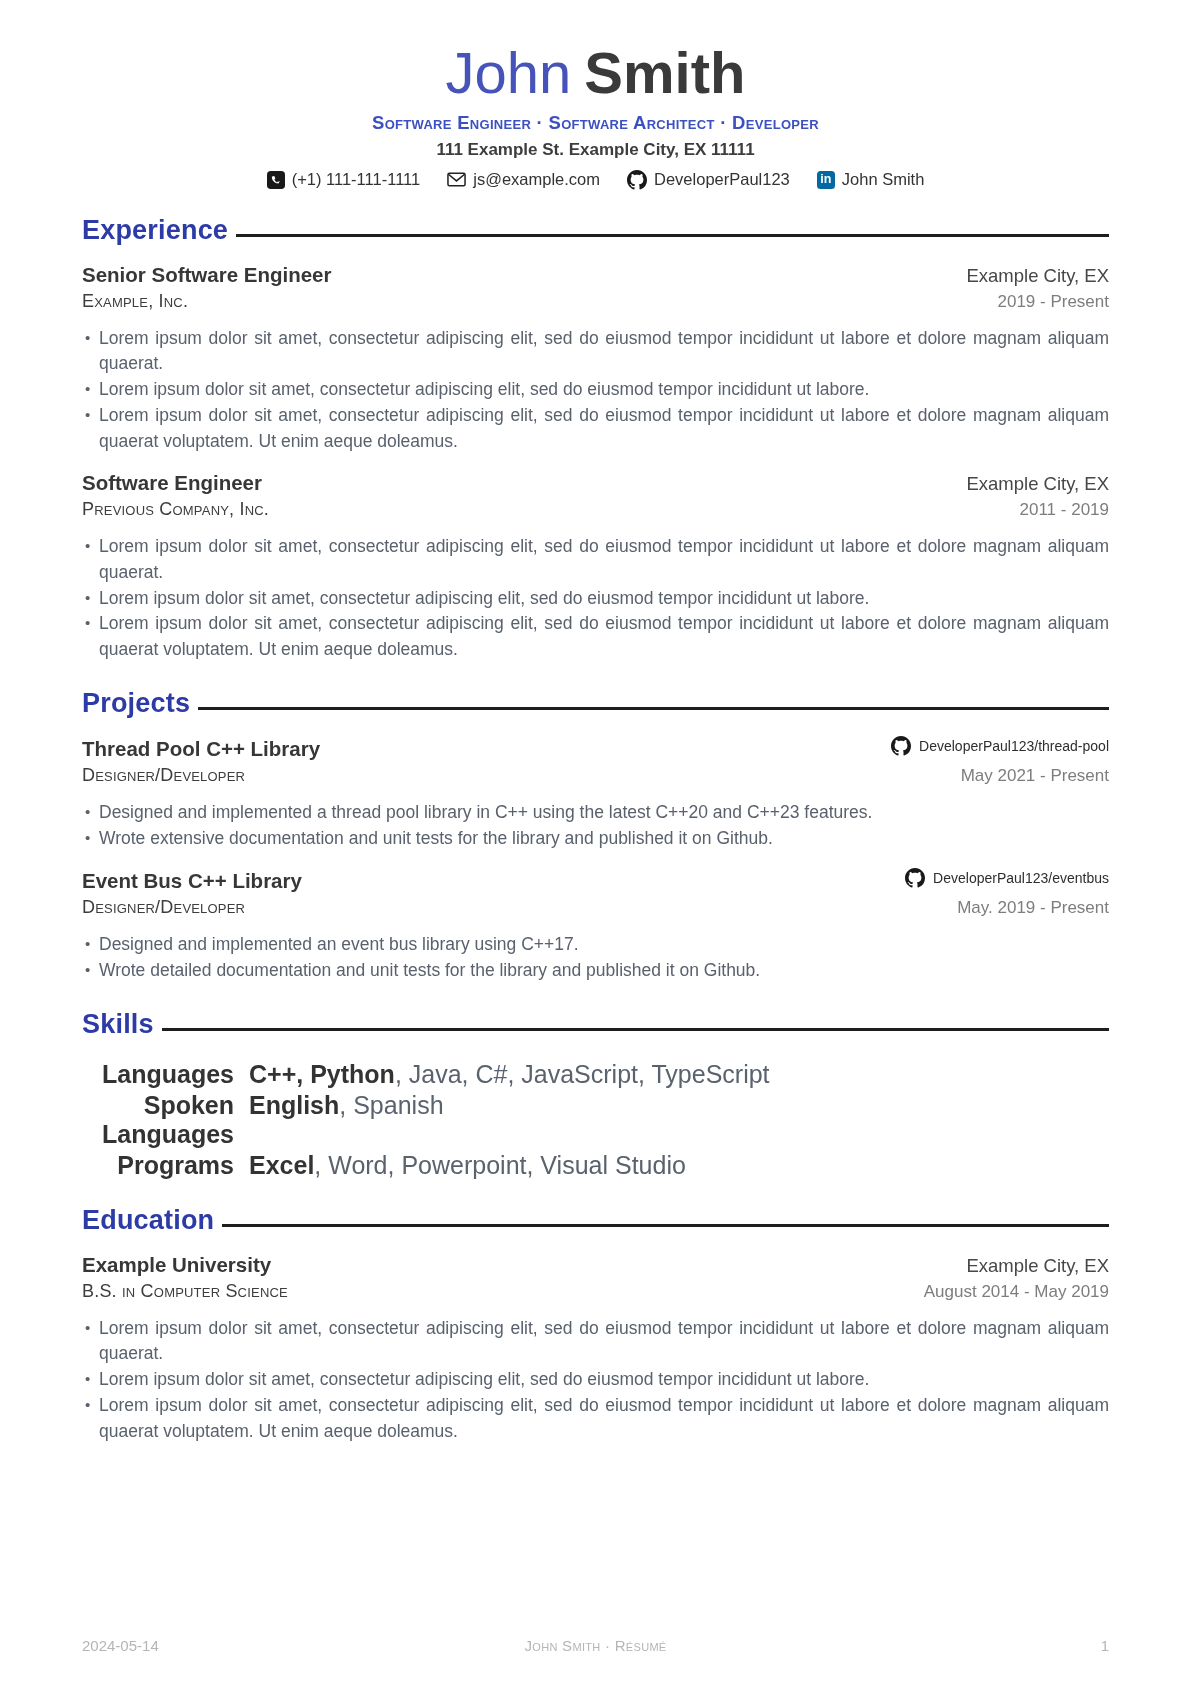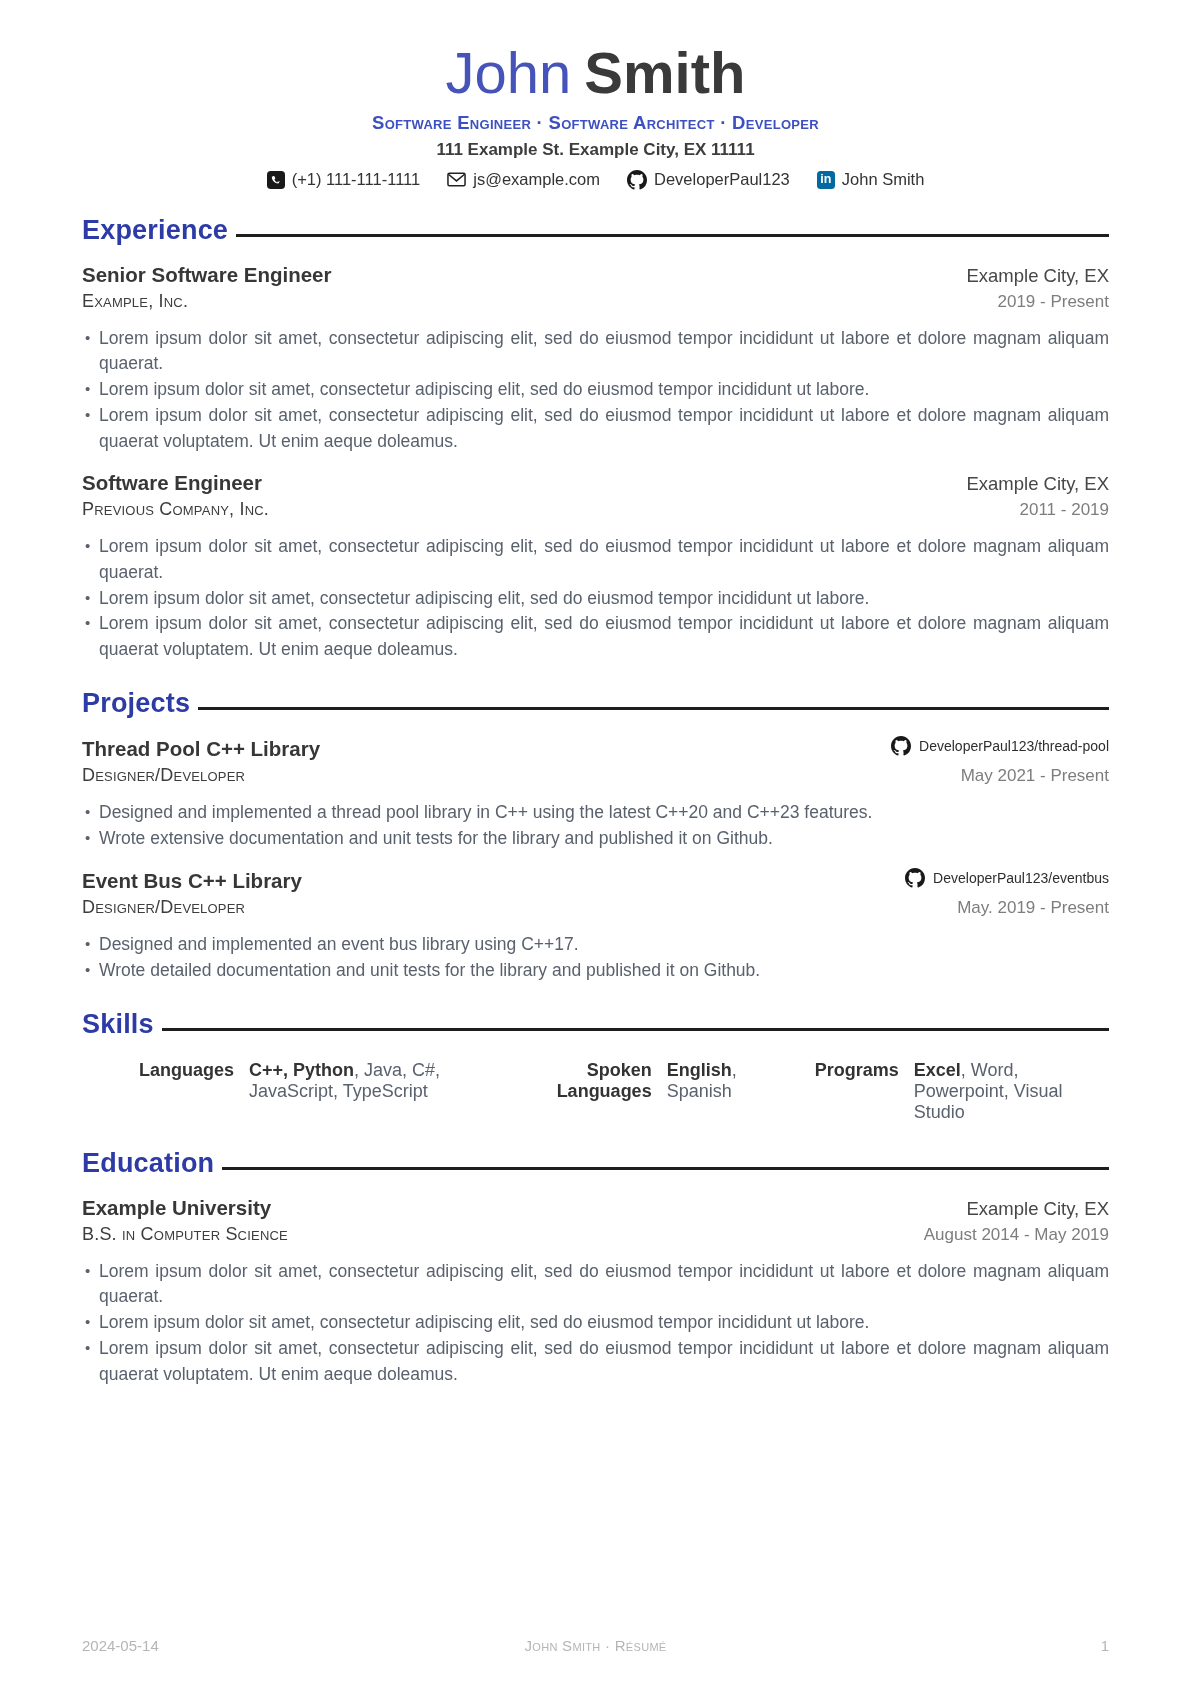--- a/index.html
+++ b/index.html
@@ -53,21 +53,21 @@
 
   ul.bullets { list-style: none; margin: 14px 0 0 0; padding: 0; }
   .bullets li {
     position: relative; padding-left: 17px;
     font-size: 17.5px; line-height: 1.47; color: #59616d;
     text-align: justify;
   }
   .bullets li::before { content: "•"; position: absolute; left: 3px; top: 1px; font-size: 15px; color: #59616d; }
 
   
-  .skills-table { margin-top: 20px; display: flex; flex-direction: row; gap: 10px; font-size: 18px; }
+  .skills-table { margin-top: 20px; display: flex; flex-direction: column; gap: 2px; font-size: 25px; }
   .skill-row   { display: flex; align-items: baseline; }
   .skill-label { flex: none; width: 152px; text-align: right; font-weight: 700; color: #333; }
   .skill-value { margin-left: 15px; color: #5a626e; }
   .skill-strong { font-weight: 700; color: #333; }
 
   
   footer {
     position: absolute; left: 82px; right: 82px; bottom: 30px;
     display: flex; align-items: baseline;
     color: #b5b5b5; font-size: 15px;

